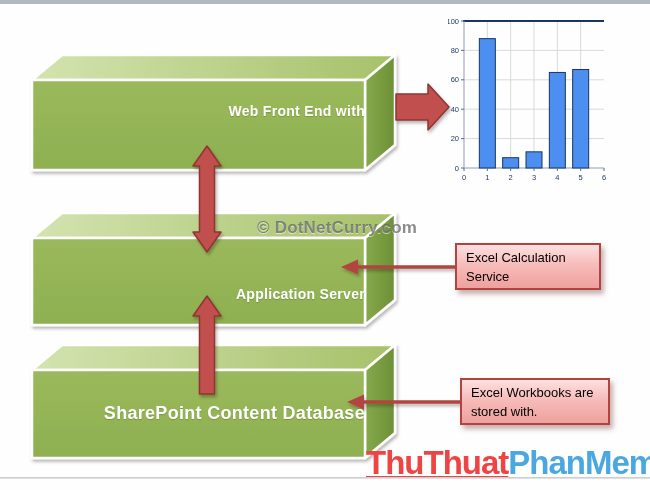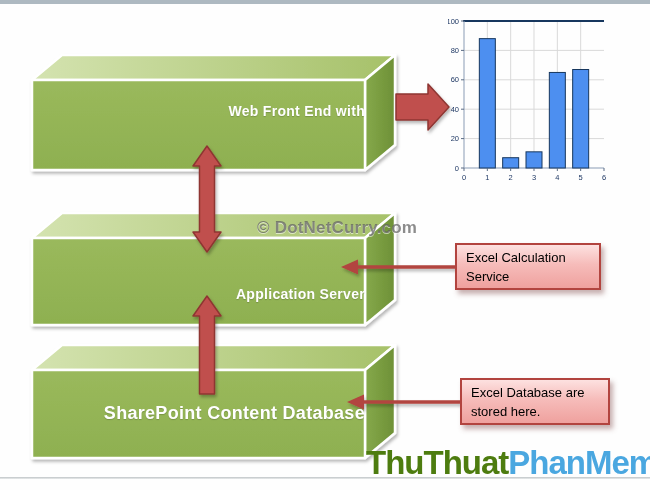--- a/index.html
+++ b/index.html
@@ -30,21 +30,21 @@
     padding:3px 9px;box-shadow:3px 4px 5px rgba(130,80,80,.45);
   }
   #callout-calc{left:455px;top:243px;width:124px;height:37px;}
   #callout-workbooks{left:460px;top:378px;width:128px;height:37px;}
   #chart{position:absolute;left:448px;top:10px;width:170px;height:180px;}
   #chart svg text{font-family:"Liberation Sans",sans-serif;}
   #logo{
     position:absolute;left:366px;top:444px;font-size:33px;font-weight:bold;
     letter-spacing:-1px;white-space:nowrap;
   }
-  #logo .pink{color:#4d7c0f;}
+  #logo .pink{color:#ef4444;text-decoration:underline;}
   #logo .blue{color:#4aa7e0;}
 </style>
 </head>
 <body>
 
 <div id="canvas">
 
   <div id="topbar"></div>
 
   <svg id="diagram-svg" width="650" height="490" viewBox="0 0 650 490">
@@ -97,21 +97,21 @@
 
   <div class="boxlabel" id="label-webfront">
     <div>Web Front End with</div>
   </div>
   <div class="boxlabel" id="label-appserver">Application Server</div>
   <div class="boxlabel" id="label-contentdb">SharePoint Content Database</div>
 
   <div id="watermark">© DotNetCurry.com</div>
 
   <div class="callout" id="callout-calc">Excel Calculation Service</div>
-  <div class="callout" id="callout-workbooks">Excel Database are stored here.</div>
+  <div class="callout" id="callout-workbooks">Excel Workbooks are stored with.</div>
 
   <div id="chart">
     <svg id="chart-svg" width="170" height="180" viewBox="0 0 170 180">
         <line x1="16" x2="156" y1="128.6" y2="128.6" stroke="#d9d9d9" stroke-width="1"></line>
         <line x1="16" x2="156" y1="99.2" y2="99.2" stroke="#d9d9d9" stroke-width="1"></line>
         <line x1="16" x2="156" y1="69.8" y2="69.8" stroke="#d9d9d9" stroke-width="1"></line>
         <line x1="16" x2="156" y1="40.400000000000006" y2="40.400000000000006" stroke="#d9d9d9" stroke-width="1"></line>
         <line x1="39.33333333333333" x2="39.33333333333333" y1="11" y2="158" stroke="#d9d9d9" stroke-width="1"></line>
         <line x1="62.666666666666664" x2="62.666666666666664" y1="11" y2="158" stroke="#d9d9d9" stroke-width="1"></line>
         <line x1="86" x2="86" y1="11" y2="158" stroke="#d9d9d9" stroke-width="1"></line>

